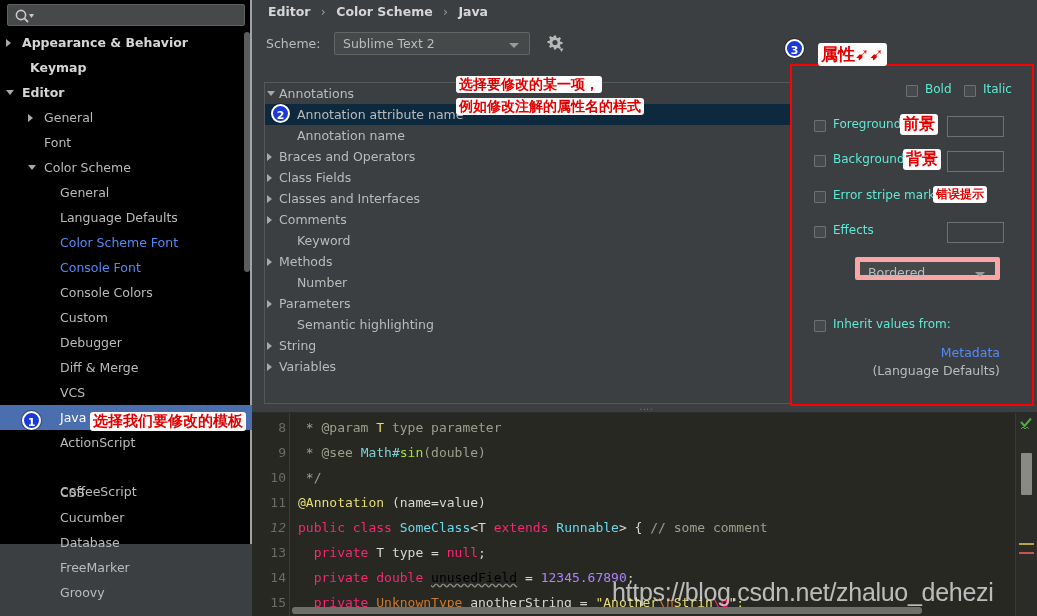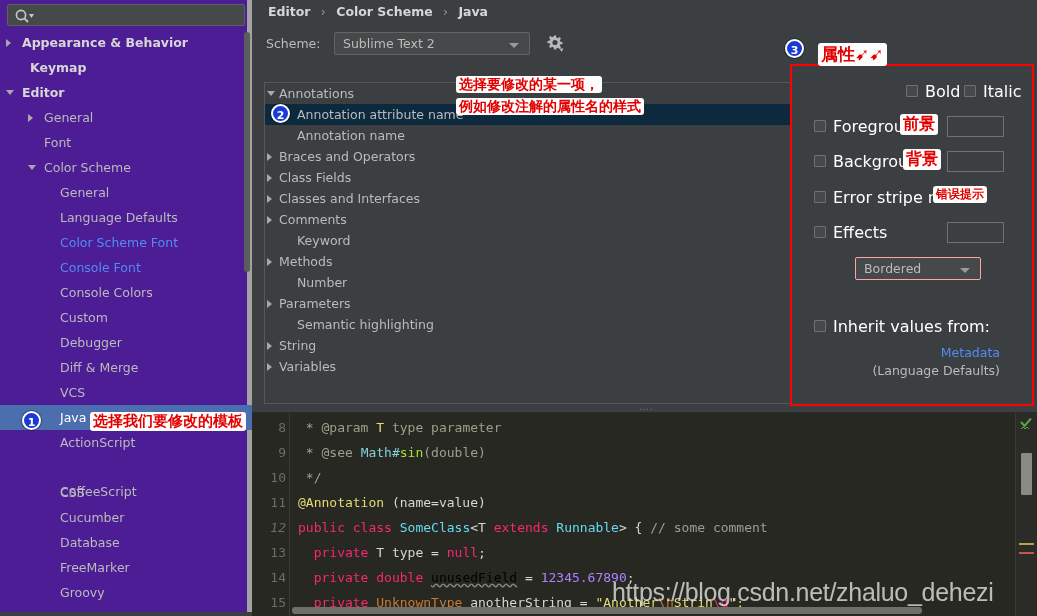--- a/index.html
+++ b/index.html
@@ -12,23 +12,23 @@
   }
   #app {
     position: relative;
     width: 1037px; height: 616px;
     background: #3c3f41;
   }
 
   
   #sidebar {
     position: absolute; left: 0; top: 0;
-    width: 252px; height: 612px;
-    background: #4c1d95;
-    border-right: 5px solid #a3a3a3;
+    width: 252px; height: 544px;
+    background: #000000;
+    border-right: 2px solid #a3a3a3;
   }
   #search-wrap {
     position: absolute; left: 7px; top: 4px;
     width: 238px; height: 22px;
     background: #45494a;
     border: 1px solid #5e6060;
     border-radius: 2px;
   }
   #search-icon-box {
     position: absolute; left: 6px; top: 3px;
@@ -161,34 +161,34 @@
   }
   .pcheck {
     position: absolute;
     width: 12px; height: 12px;
     background: #45494a;
     border: 1px solid #6e7071;
     border-radius: 1px;
   }
   .plabel {
     position: absolute;
-    font-size: 16px; color: #ffffff;
+    font-size: 12px; color: #5eead4;
     white-space: nowrap;
   }
   .pswatch {
     position: absolute;
     width: 57px; height: 21px;
     background: #3c3f41;
     border: 1px solid #6e7071;
   }
   #effects-combo {
     position: absolute; left: 63px; top: 191px;
-    width: 126px; height: 23px;
+    width: 145px; height: 23px;
     background: #45494a;
-    border: 1px solid #fca5a5; border-radius: 2px;
+    border: 5px solid #fca5a5; border-radius: 2px;
   }
   #effects-combo .val {
     position: absolute; left: 8px; top: 3px;
     font-size: 12.5px; color: #bbbbbb;
   }
   #effects-combo .caret {
     position: absolute; right: 10px; top: 10px;
     width: 0; height: 0;
     border-top: 5px solid #9a9a9a;
     border-left: 5px solid transparent;

